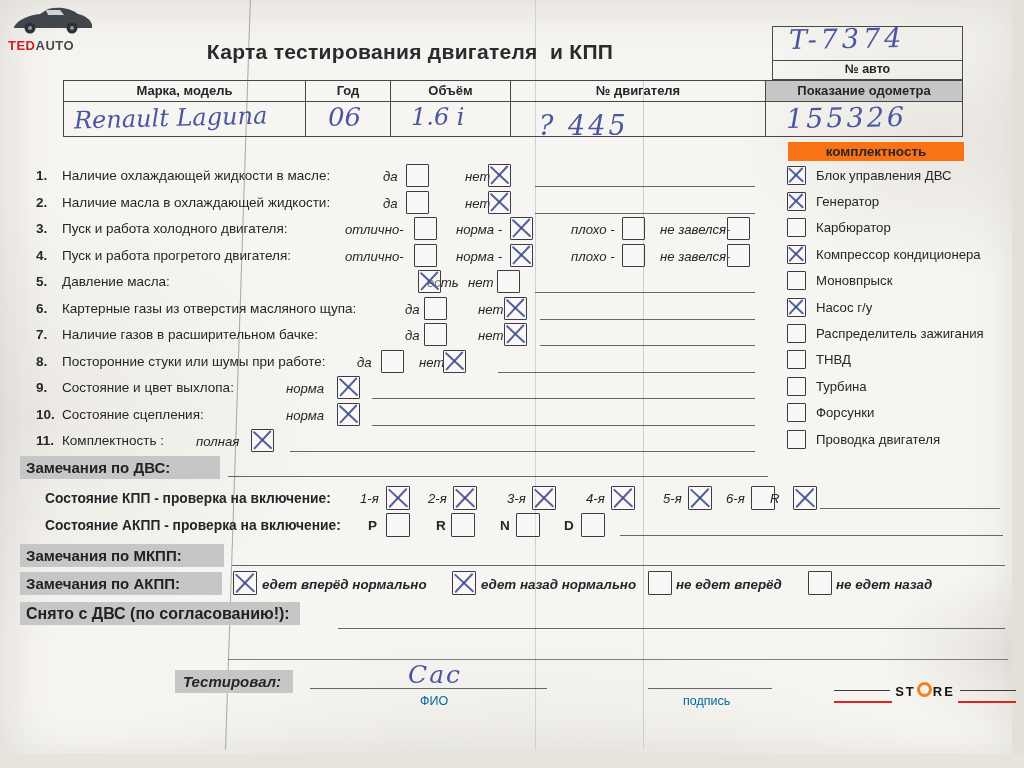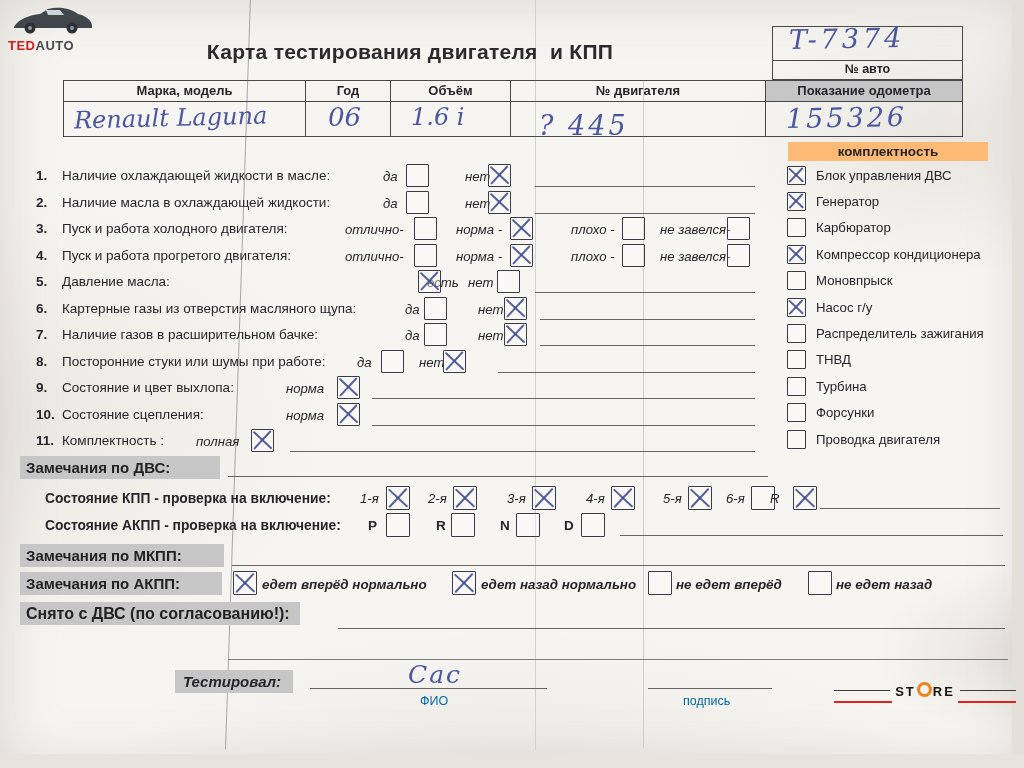--- a/index.html
+++ b/index.html
@@ -45,21 +45,21 @@
   .autobox .lbl{position:absolute;left:0;right:0;bottom:0;height:18px;border-top:1.4px solid #4a4a4a;text-align:center;font-size:12.5px;font-weight:bold;line-height:17px;}
   .autobox .val{position:absolute;left:16px;top:-4px;font-size:27px;letter-spacing:4px;transform:rotate(-1deg);}
 
   .vtable{position:absolute;left:63px;top:80px;width:900px;height:57px;border:1.8px solid #474747;box-sizing:border-box;display:grid;grid-template-columns:242px 85px 120px 255px 1fr;grid-template-rows:21px 1fr;}
   .vtable .hc{border-right:1.4px solid #474747;border-bottom:1.4px solid #474747;font-size:13px;font-weight:bold;text-align:center;line-height:20px;overflow:hidden;}
   .vtable .hc:nth-child(5){border-right:none;background:#c6c6c6;}
   .vtable .vc{border-right:1.4px solid #474747;position:relative;}
   .vtable .vc:nth-child(10){border-right:none;}
   .vc .hv{position:absolute;font-size:24px;white-space:nowrap;}
 
-  .equip-head{position:absolute;left:788px;top:142px;width:176px;background:#fdba74;text-align:center;font-size:13.5px;font-weight:bold;padding:2px 12px;}
+  .equip-head{position:absolute;left:788px;top:142px;width:176px;background:#f97316;text-align:center;font-size:13.5px;font-weight:bold;padding:2px 0;}
   .equip-list{position:absolute;left:787px;top:162px;width:236px;}
   .equip-item{display:flex;align-items:center;height:26.4px;gap:10px;}
   .equip-item .cb{width:19px;height:19px;}
   .equip-item .elbl{font-size:13.2px;white-space:nowrap;}
 
   .cl-row{position:absolute;left:0;width:1024px;height:26px;}
   .cl-num{position:absolute;left:36px;top:4px;font-size:13.5px;font-weight:bold;}
   .cl-label{position:absolute;left:62px;top:4px;font-size:13.5px;}
   .opt-label{position:absolute;top:5px;font-size:13.2px;font-style:italic;white-space:nowrap;}
   .fill-line{position:absolute;top:22px;height:0;border-bottom:1.5px solid #4c4c4c;opacity:.85;}

